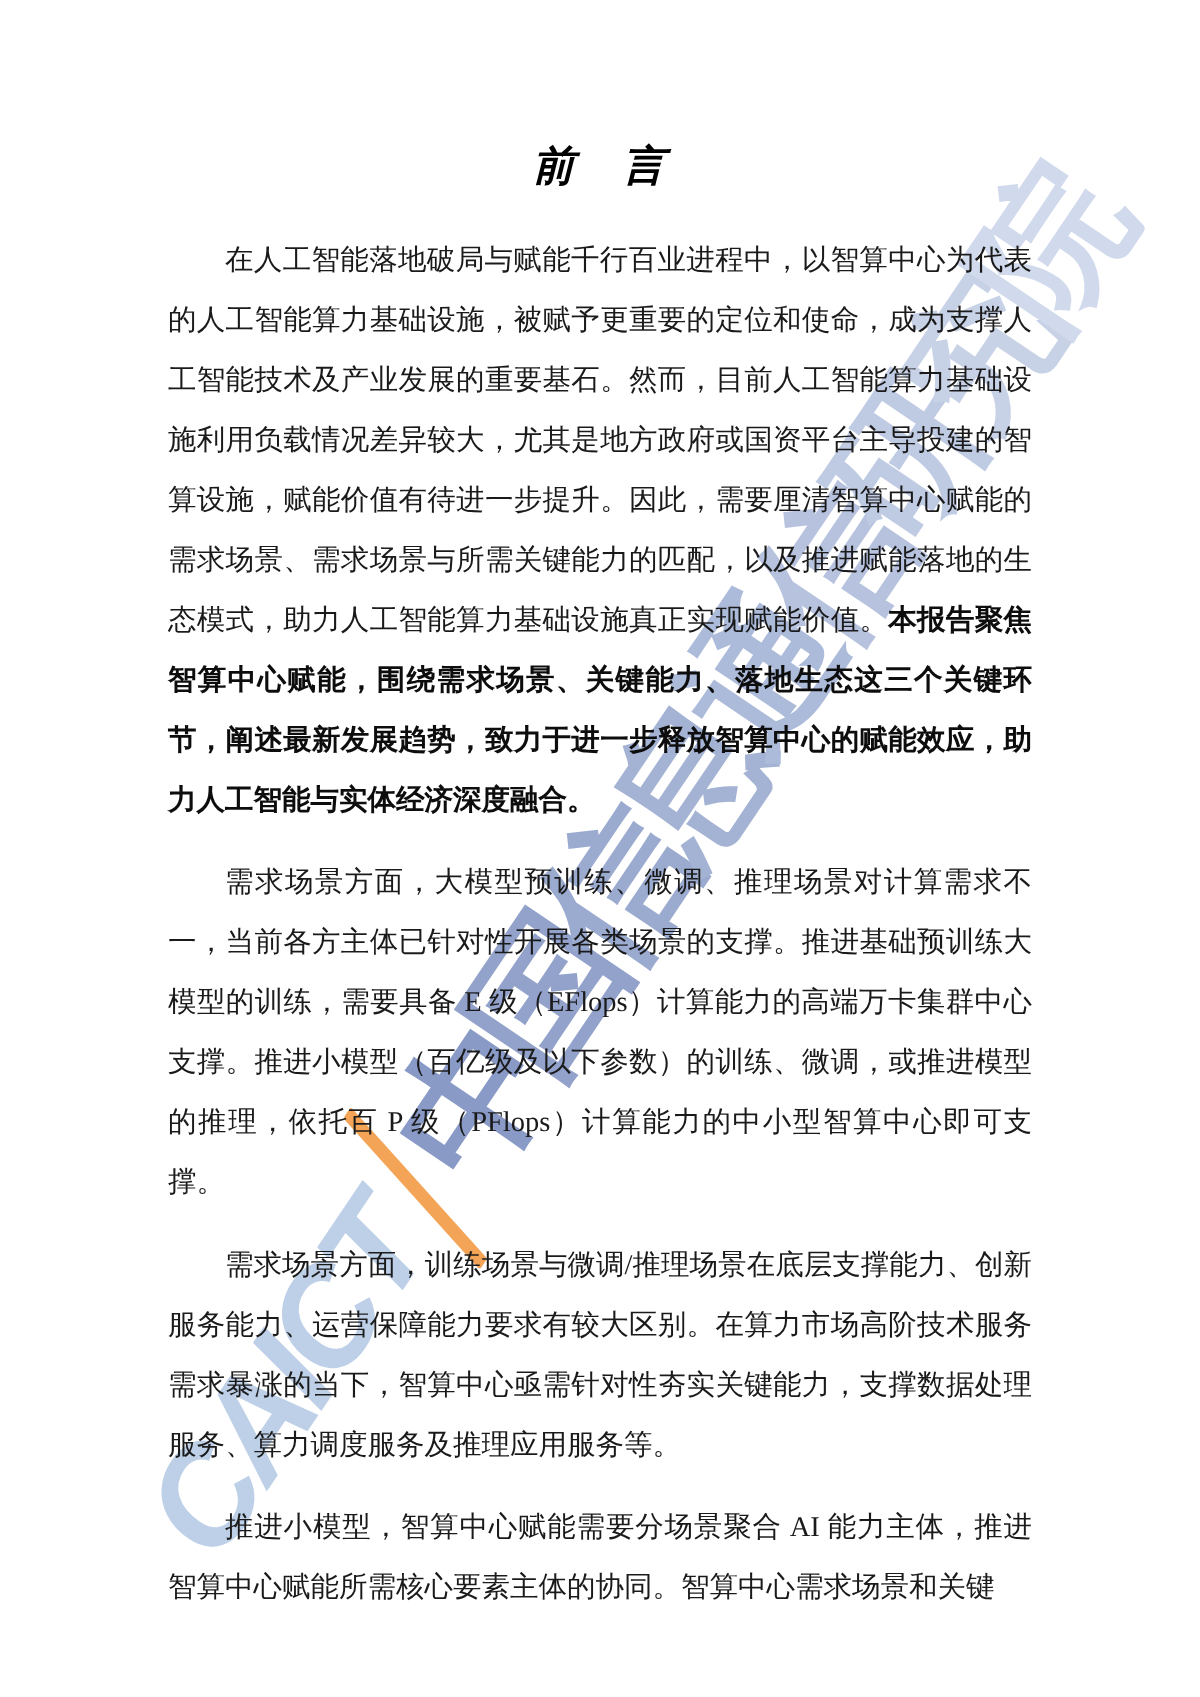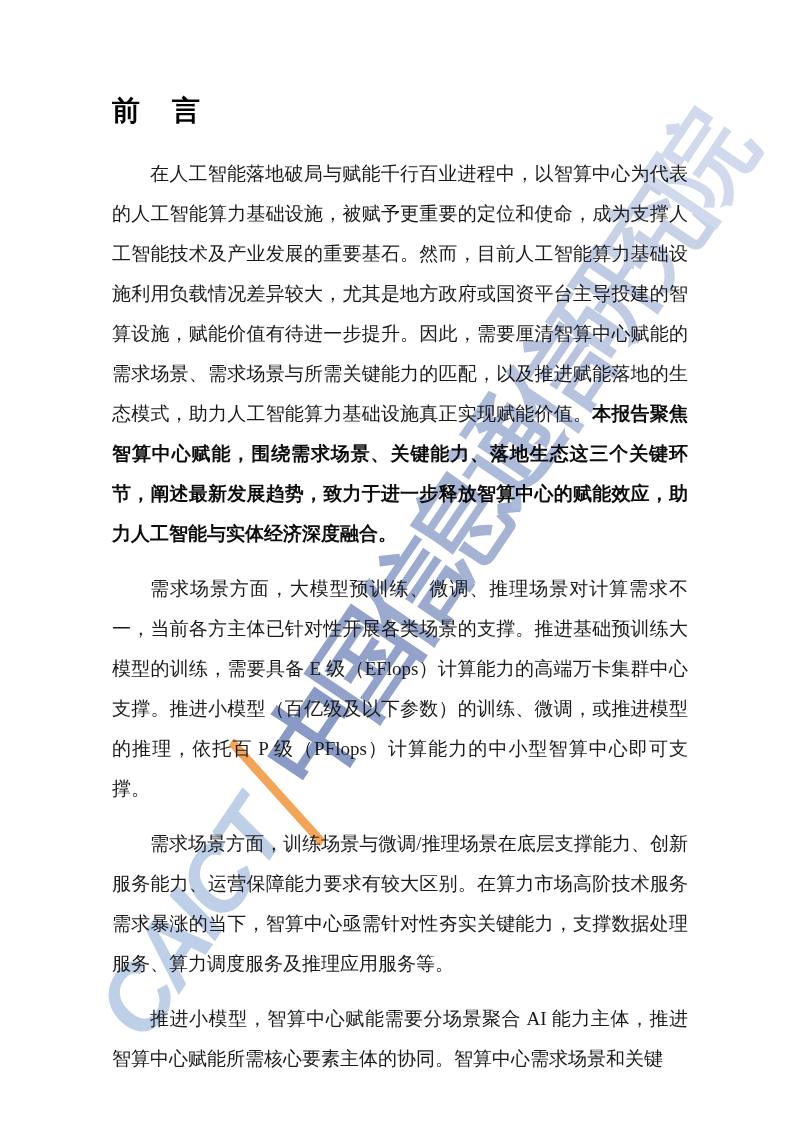--- a/index.html
+++ b/index.html
@@ -56,23 +56,24 @@
   .content {
     position: relative;
     z-index: 1;
     padding: 92px 112px 0 112px;
   }
   .title {
     margin: 0 0 24px 0;
     font-size: 28px;
     font-weight: bold;
     color: #000000;
-    text-align: left;
+    text-align: center;
     font-family: "Liberation Sans", sans-serif;
     letter-spacing: 2px;
+    font-style: italic;
   }
   .body p {
     margin: 0 0 15px 0;
     font-size: 19px;
     line-height: 40px;
     color: #1a1a1a;
     text-align: justify;
     text-indent: 2em;
   }
   .seg-normal { font-family: "Liberation Serif", serif; }

